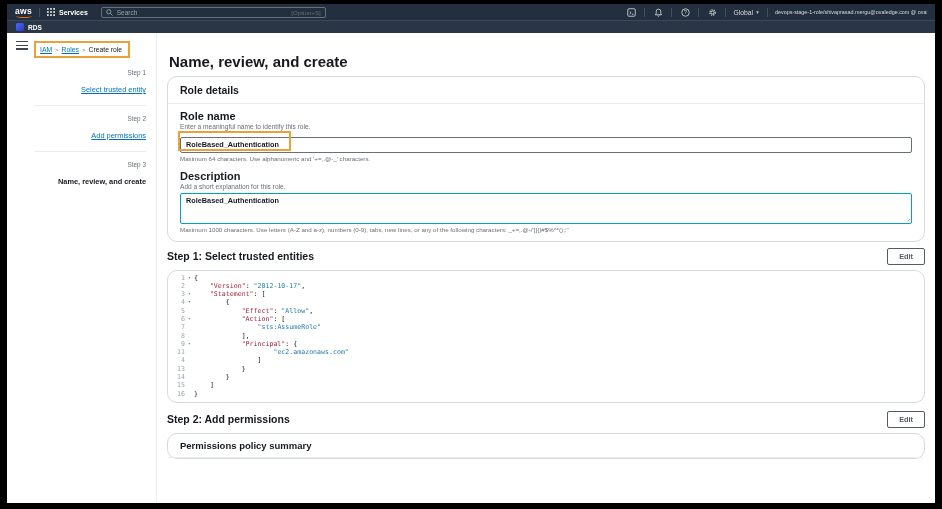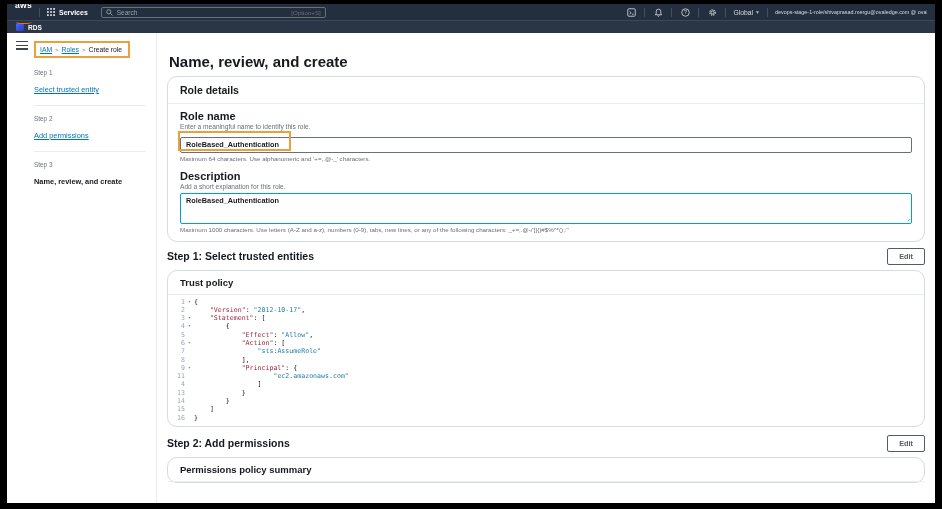--- a/index.html
+++ b/index.html
@@ -2,21 +2,21 @@
 <html><head>
 <meta charset="utf-8">
 <style>
   * { box-sizing: border-box; margin: 0; padding: 0; }
   html,body { width: 942px; height: 509px; }
   body { background: #000; position: relative; font-family: "Liberation Sans", sans-serif; color: #16191f; }
   .screen { position: absolute; left: 7px; top: 4px; width: 928px; height: 499px; background: #fff; overflow: hidden; }
 
   
   .topnav { height: 16px; background: #232f3e; display: flex; align-items: center; padding: 0 8px; gap: 7px; color: #d5dbdb; font-size: 7px; }
-  .logo { color: #fff; font-weight: bold; font-size: 8.5px; letter-spacing: .3px; position: relative; padding-bottom: 14px; }
+  .logo { color: #fff; font-weight: bold; font-size: 8.5px; letter-spacing: .3px; position: relative; padding-bottom: 2px; }
   .logo::after { content: ""; position: absolute; left: 1px; right: 0; bottom: 0; height: 3px; border-bottom: 1.4px solid #ec7211; border-radius: 0 0 60% 60%; }
   .nav-div { width: 1px; height: 9px; background: #414f62; flex: none; }
   .services { display: flex; align-items: center; gap: 3px; color: #fff; font-weight: bold; cursor: pointer; }
   .searchbox { width: 225px; height: 11px; background: #232f3e; border: 1px solid #687078; border-radius: 2px; display: flex; align-items: center; padding: 0 4px; gap: 3px; margin-left: 6px; }
   .searchbox input { flex: 1; background: transparent; border: none; outline: none; color: #d5dbdb; font-size: 6.5px; font-family: inherit; min-width: 0; }
   .searchbox input::placeholder { color: #95a5a6; }
   .kbd-hint { color: #687078; font-size: 6.2px; white-space: nowrap; }
   .nav-right { margin-left: auto; display: flex; align-items: center; gap: 7px; }
   .nav-icon { width: 12px; height: 12px; display: flex; align-items: center; justify-content: center; cursor: pointer; }
   .region { display: flex; align-items: center; gap: 2px; color: #d5dbdb; font-size: 6.8px; cursor: pointer; white-space: nowrap; }
@@ -31,21 +31,21 @@
   
   .content { position: relative; height: 470px; background: #fff; }
   .hamburger { position: absolute; left: 9px; top: 8px; width: 12px; height: 10px; cursor: pointer; }
   .hamburger span { display: block; height: 1.4px; background: #414750; margin-bottom: 2.2px; }
 
   .sidebar { position: absolute; left: 0; top: 0; bottom: 0; width: 150px; border-right: 1px solid #eaeded; padding: 5px 0 0 27px; }
   .breadcrumb { display: inline-flex; align-items: center; gap: 3px; font-size: 6.8px; border: 2px solid #e9a23b; padding: 3px 6px 3px 4px; background: #fff; }
   .bc-link { color: #0073bb; text-decoration: underline; cursor: pointer; white-space: nowrap; }
   .bc-sep { color: #687078; font-size: 6px; }
   .bc-cur { color: #16191f; white-space: nowrap; }
-  .steps { margin-top: 11px; padding-right: 10px; }
+  .steps { margin-top: 11px; padding-right: 10px; text-align: right; }
   .step-num { font-size: 6.4px; color: #687078; margin-bottom: 2px; }
   .step-link { font-size: 7.4px; color: #0073bb; text-decoration: underline; cursor: pointer; display: inline-block; }
   .step-active { font-size: 7.4px; color: #16191f; font-weight: bold; }
   .step-sep { border: none; border-top: 1px solid #eaeded; margin: 9px 0; }
 
   .main { position: absolute; left: 150px; right: 0; top: 0; bottom: 0; padding: 0 10px; overflow: hidden; }
   h1 { font-size: 15px; font-weight: bold; margin: 20px 0 0 2px; color: #16191f; }
 
   .card { border: 1px solid #d5dbdb; border-radius: 10px; background: #fff; }
   .card-h { padding: 7px 12px; border-bottom: 1px solid #eaeded; font-weight: bold; font-size: 10.5px; color: #16191f; }
@@ -221,21 +221,20 @@
             <div class="fld-constraint">Maximum 1000 characters. Use letters (A-Z and a-z), numbers (0-9), tabs, new lines, or any of the following characters: _+=,.@-/'[]{}#$%^*();:"</div>
           </div>
         </div>
       </div>
 
       <div class="section-row">
         <span class="section-title">Step 1: Select trusted entities</span>
         <button class="btn">Edit</button>
       </div>
       <div class="card">
-        <div class="card-h sm">Trust policy</div>
         <div class="code">
             <div class="cl">
               <span class="ln">1</span>
               <span class="fold">▾</span>
               <span class="ct">{</span>
             </div>
             <div class="cl">
               <span class="ln">2</span>
               <span class="fold"></span>
               <span class="ct">    <span class="k">"Version"</span>: <span class="v">"2012-10-17"</span>,</span>

